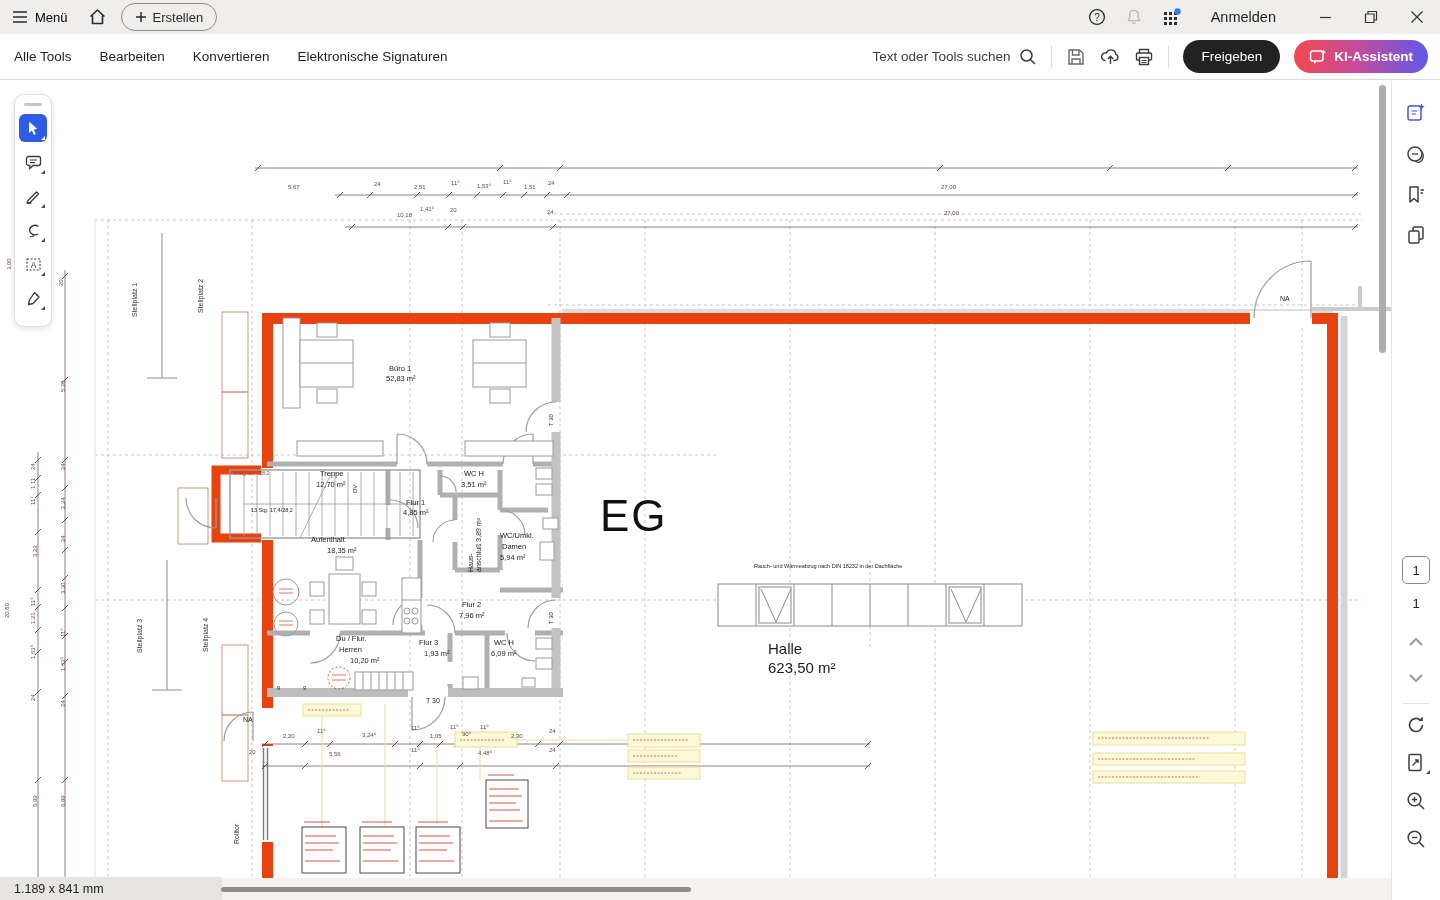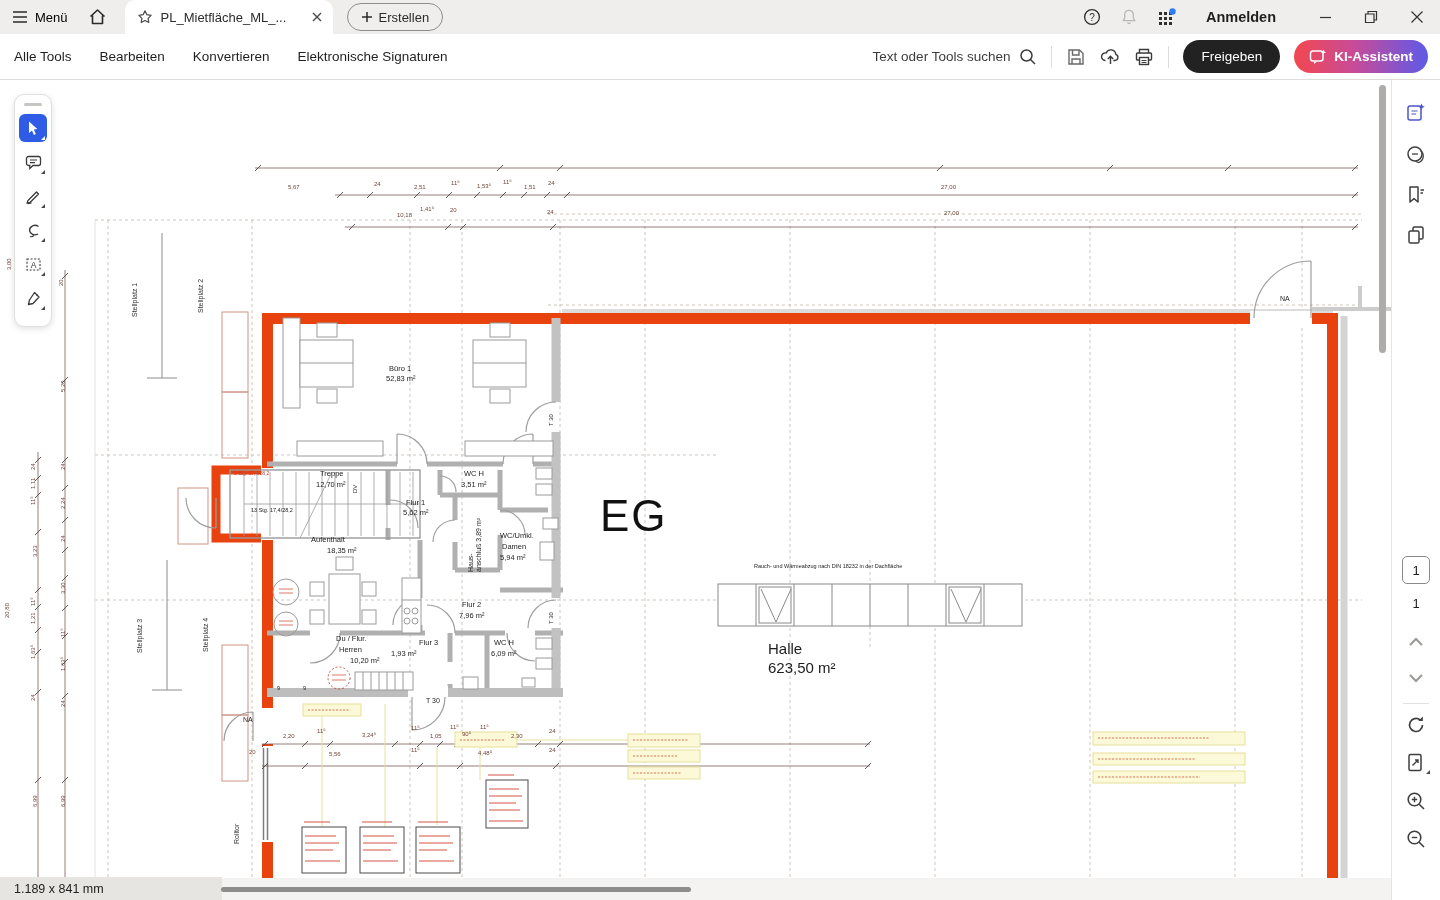--- a/index.html
+++ b/index.html
@@ -8,21 +8,21 @@
   
   .titlebar{position:absolute;top:0;left:0;width:1440px;height:34px;background:#efeeec;display:flex;align-items:center;z-index:30;}
   .tb-left{display:flex;align-items:center;height:34px;}
   .menu-btn{display:flex;align-items:center;gap:7px;margin-left:12px;color:#000000;font-size:13px;cursor:pointer;}
   .home-btn{margin-left:20px;display:flex;align-items:center;cursor:pointer;}
   .tab{margin-left:18px;display:flex;align-items:center;gap:8px;background:#fff;height:34px;padding:0 10px 0 12px;border-radius:10px 10px 0 0;width:208px;box-sizing:border-box;}
   .tab-title{font-size:13px;color:#2b2b2b;white-space:nowrap;overflow:hidden;flex:1;}
   .create-btn{margin-left:14px;display:flex;align-items:center;gap:6px;border:1px solid #8f8d8a;border-radius:15px;height:26px;padding:0 13px;font-size:13px;color:#2b2b2b;cursor:pointer;background:transparent;}
   .tb-right{margin-left:auto;display:flex;align-items:center;height:34px;}
   .tb-icon{width:18px;height:18px;margin-right:19px;position:relative;cursor:pointer;}
-  .signin{font-size:14.5px;font-weight:bold;color:#1f1f1f;margin:0 26px 0 12px;cursor:pointer;}
+  .signin{font-size:14.5px;font-weight:normal;color:#1f1f1f;margin:0 26px 0 12px;cursor:pointer;}
   .winbtn{width:46px;height:34px;display:flex;align-items:center;justify-content:center;cursor:pointer;color:#333;}
 
   
   .toolbar{position:absolute;top:34px;left:0;width:1440px;height:46px;background:#fff;border-bottom:1px solid #dedcd9;display:flex;align-items:center;z-index:29;box-sizing:border-box;}
   .nav-item{font-size:13.5px;color:#1f1f1f;margin-left:28px;cursor:pointer;white-space:nowrap;}
   .nav-item:first-child{margin-left:14px;}
   .tbr{margin-left:auto;display:flex;align-items:center;gap:14px;padding-right:10px;}
   .search{display:flex;align-items:center;gap:9px;font-size:13.5px;color:#3c3c3c;cursor:pointer;}
   .vdiv{width:1px;height:22px;background:#dcdcdc;}
   .act-icon{width:20px;height:20px;cursor:pointer;color:#3a3a3a;}
@@ -266,35 +266,35 @@
           <path d="M279,509H293M279,513H293M279,541H293M279,545H293"></path>
         </g>
       </g>
     </svg>
     <div id="plan-labels">
         <span class="pl room" style="left: 389px; top: 285px;">Büro 1</span>
         <span class="pl room" style="left: 386px; top: 295px;">52,83 m²</span>
         <span class="pl room" style="left: 320px; top: 390px;">Treppe</span>
         <span class="pl room" style="left: 316px; top: 401px;">12,70 m²</span>
         <span class="pl room" style="left: 406px; top: 419px;">Flur 1</span>
-        <span class="pl room" style="left: 403px; top: 429px;">5,62 m²</span>
+        <span class="pl room" style="left: 403px; top: 429px;">4,85 m²</span>
         <span class="pl room" style="left: 464px; top: 390px;">WC H</span>
         <span class="pl room" style="left: 461px; top: 401px;">3,51 m²</span>
         <span class="pl room" style="left: 311px; top: 456px;">Aufenthalt</span>
         <span class="pl room" style="left: 327px; top: 467px;">18,35 m²</span>
         <span class="pl room" style="left: 500px; top: 452px;">WC/Umkl.</span>
         <span class="pl room" style="left: 502px; top: 463px;">Damen</span>
         <span class="pl room" style="left: 500px; top: 474px;">5,94 m²</span>
         <span class="pl room" style="left: 462px; top: 521px;">Flur 2</span>
         <span class="pl room" style="left: 459px; top: 532px;">7,96 m²</span>
         <span class="pl room" style="left: 336px; top: 555px;">Du / Flur.</span>
         <span class="pl room" style="left: 339px; top: 566px;">Herren</span>
         <span class="pl room" style="left: 350px; top: 577px;">10,20 m²</span>
         <span class="pl room" style="left: 419px; top: 559px;">Flur 3</span>
-        <span class="pl room" style="left: 391px; top: 570px;">1,93 m²</span>
+        <span class="pl room" style="left: 424px; top: 570px;">1,93 m²</span>
         <span class="pl room" style="left: 494px; top: 559px;">WC H</span>
         <span class="pl room" style="left: 491px; top: 570px;">6,09 m²</span>
         <span class="pl big" style="left: 600px; top: 410px;">EG</span>
         <span class="pl halle" style="left: 768px; top: 560px;">Halle</span>
         <span class="pl halle" style="left: 768px; top: 579px;">623,50 m²</span>
         <span class="pl tiny" style="left: 754px; top: 483px;">Rauch- und Wärmeabzug nach DIN 18232 in der Dachfläche</span>
         <span class="pl tiny2" style="left: 1280px; top: 215px;">NA</span>
         <span class="pl tiny2" style="left: 243px; top: 636px;">NA</span>
         <span class="pl tiny2" style="left: 426px; top: 617px;">T 30</span>
         <span class="pl redtiny" style="left: 234px; top: 391px;">5 Stg. 17,4/28,2</span>
@@ -370,29 +370,20 @@
         <svg width="16" height="14" viewBox="0 0 16 14">
             <path d="M1,2H15M1,7H15M1,12H15" stroke="#2b2b2b" stroke-width="1.6"></path>
           </svg>
         <span>Menü</span>
       </div>
       <div class="home-btn">
         <svg width="19" height="18" viewBox="0 0 19 18">
             <path d="M2.5,8.5L9.5,2l7,6.5M4.5,7.5V15.5h10V7.5" fill="none" stroke="#2b2b2b" stroke-width="1.6" stroke-linejoin="round"></path>
           </svg>
       </div>
-      <div class="tab">
-        <svg width="16" height="16" viewBox="0 0 16 16">
-            <path d="M8,1.8l1.9,3.9 4.2,0.6-3,3 0.7,4.2L8,11.5l-3.8,2 0.7,-4.2-3,-3 4.2,-0.6z" fill="none" stroke="#4a4a4a" stroke-width="1.2" stroke-linejoin="round"></path>
-          </svg>
-        <span class="tab-title">PL_Mietfläche_ML_...</span>
-        <svg width="12" height="12" viewBox="0 0 12 12">
-            <path d="M2,2L10,10M10,2L2,10" stroke="#4a4a4a" stroke-width="1.4"></path>
-          </svg>
-      </div>
       <div class="create-btn">
         <svg width="12" height="12" viewBox="0 0 12 12">
             <path d="M6,1V11M1,6H11" stroke="#2b2b2b" stroke-width="1.5"></path>
           </svg>
         <span>Erstellen</span>
       </div>
     </div>
     <div class="tb-right">
       <div class="tb-icon">
         <svg width="18" height="18" viewBox="0 0 18 18">

